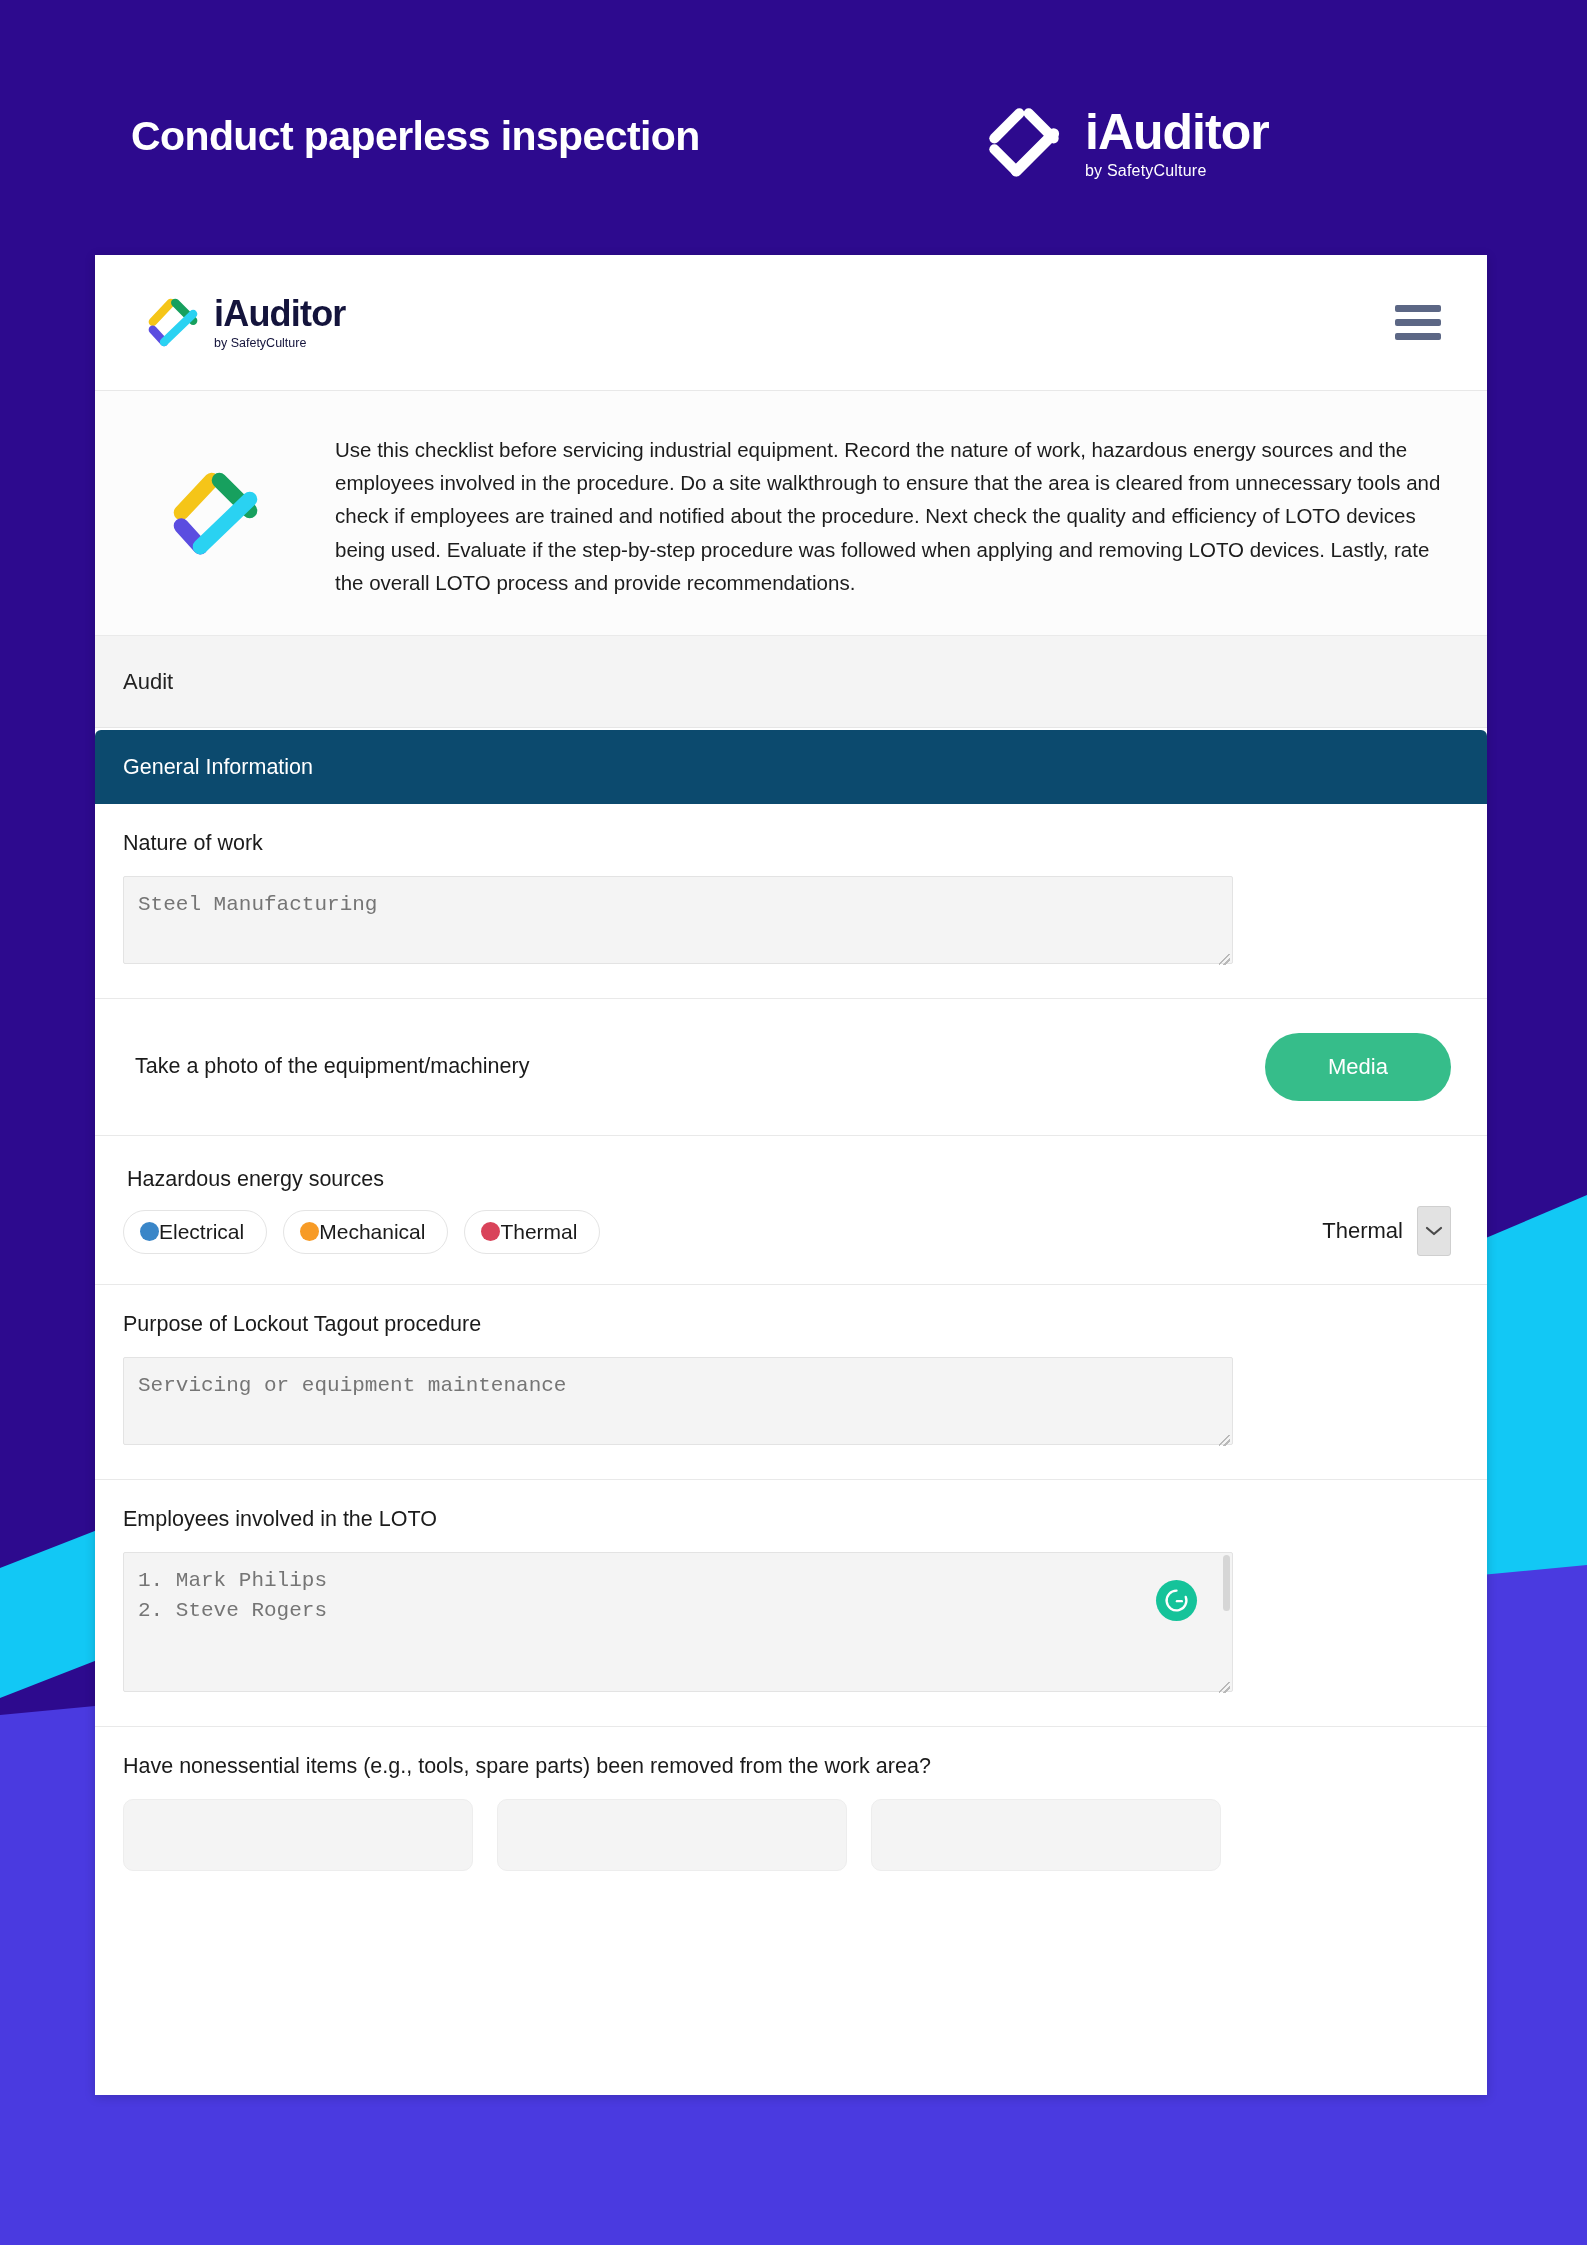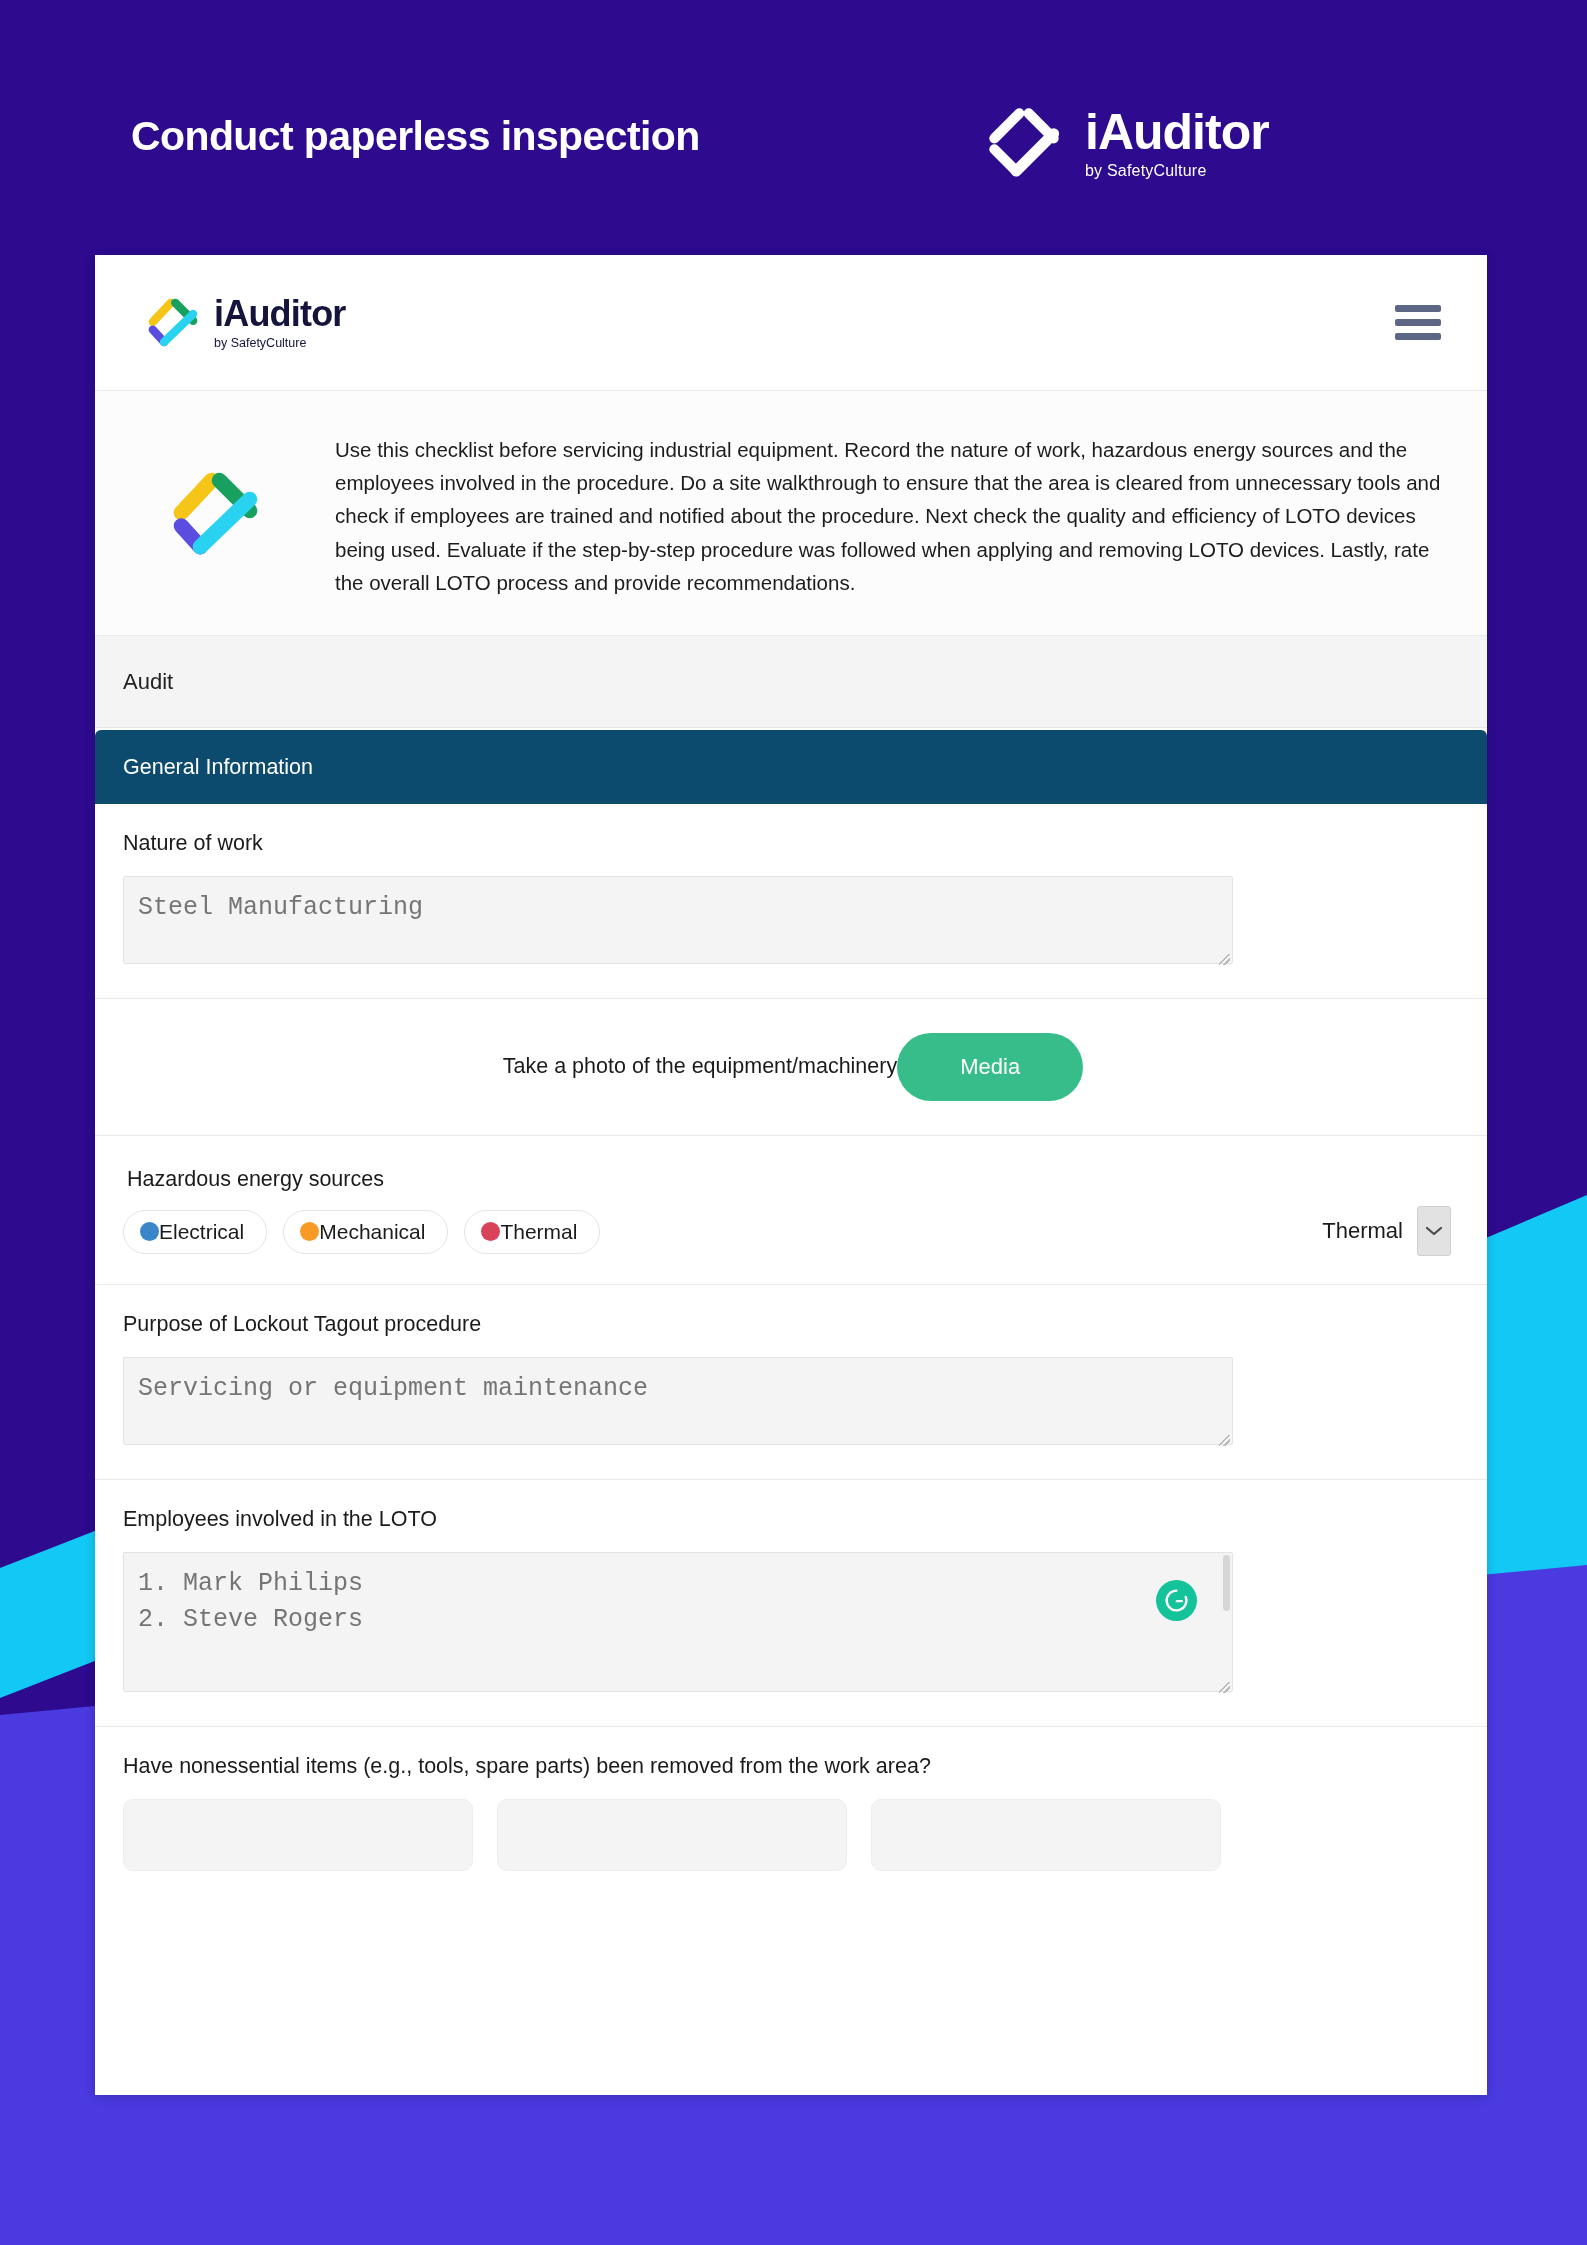--- a/index.html
+++ b/index.html
@@ -223,21 +223,21 @@
     line-height: 1.3;
   }
   .ta {
     width: 1110px;
     height: 88px;
     box-sizing: border-box;
     background: #f4f4f4;
     border: 1px solid #e3e3e3;
     border-radius: 2px;
     font-family: "Liberation Mono", monospace;
-    font-size: 25px;
+    font-size: 21px;
     color: #8a8a8a;
     padding: 13px 14px;
     line-height: 1.45;
     resize: none;
     position: relative;
     overflow: hidden;
     white-space: pre;
   }
   .resize-grip {
     position: absolute;
@@ -248,21 +248,21 @@
     background:
       linear-gradient(135deg, transparent 0 42%, #b9b9b9 42% 52%, transparent 52% 66%),
       linear-gradient(135deg, transparent 0 66%, #b9b9b9 66% 78%, transparent 78%);
   }
   .ta-wrap { position: relative; display: inline-block; }
 
   
   .media-row {
     display: flex;
     align-items: center;
-    justify-content: center;
+    justify-content: space-between;
     padding: 34px 36px 34px 40px;
     background: #fff;
     border-bottom: 1px solid #e9e9e9;
   }
   .media-btn {
     background: #36bd8a;
     color: #ffffff;
     font-size: 22px;
     border: none;
     border-radius: 40px;

